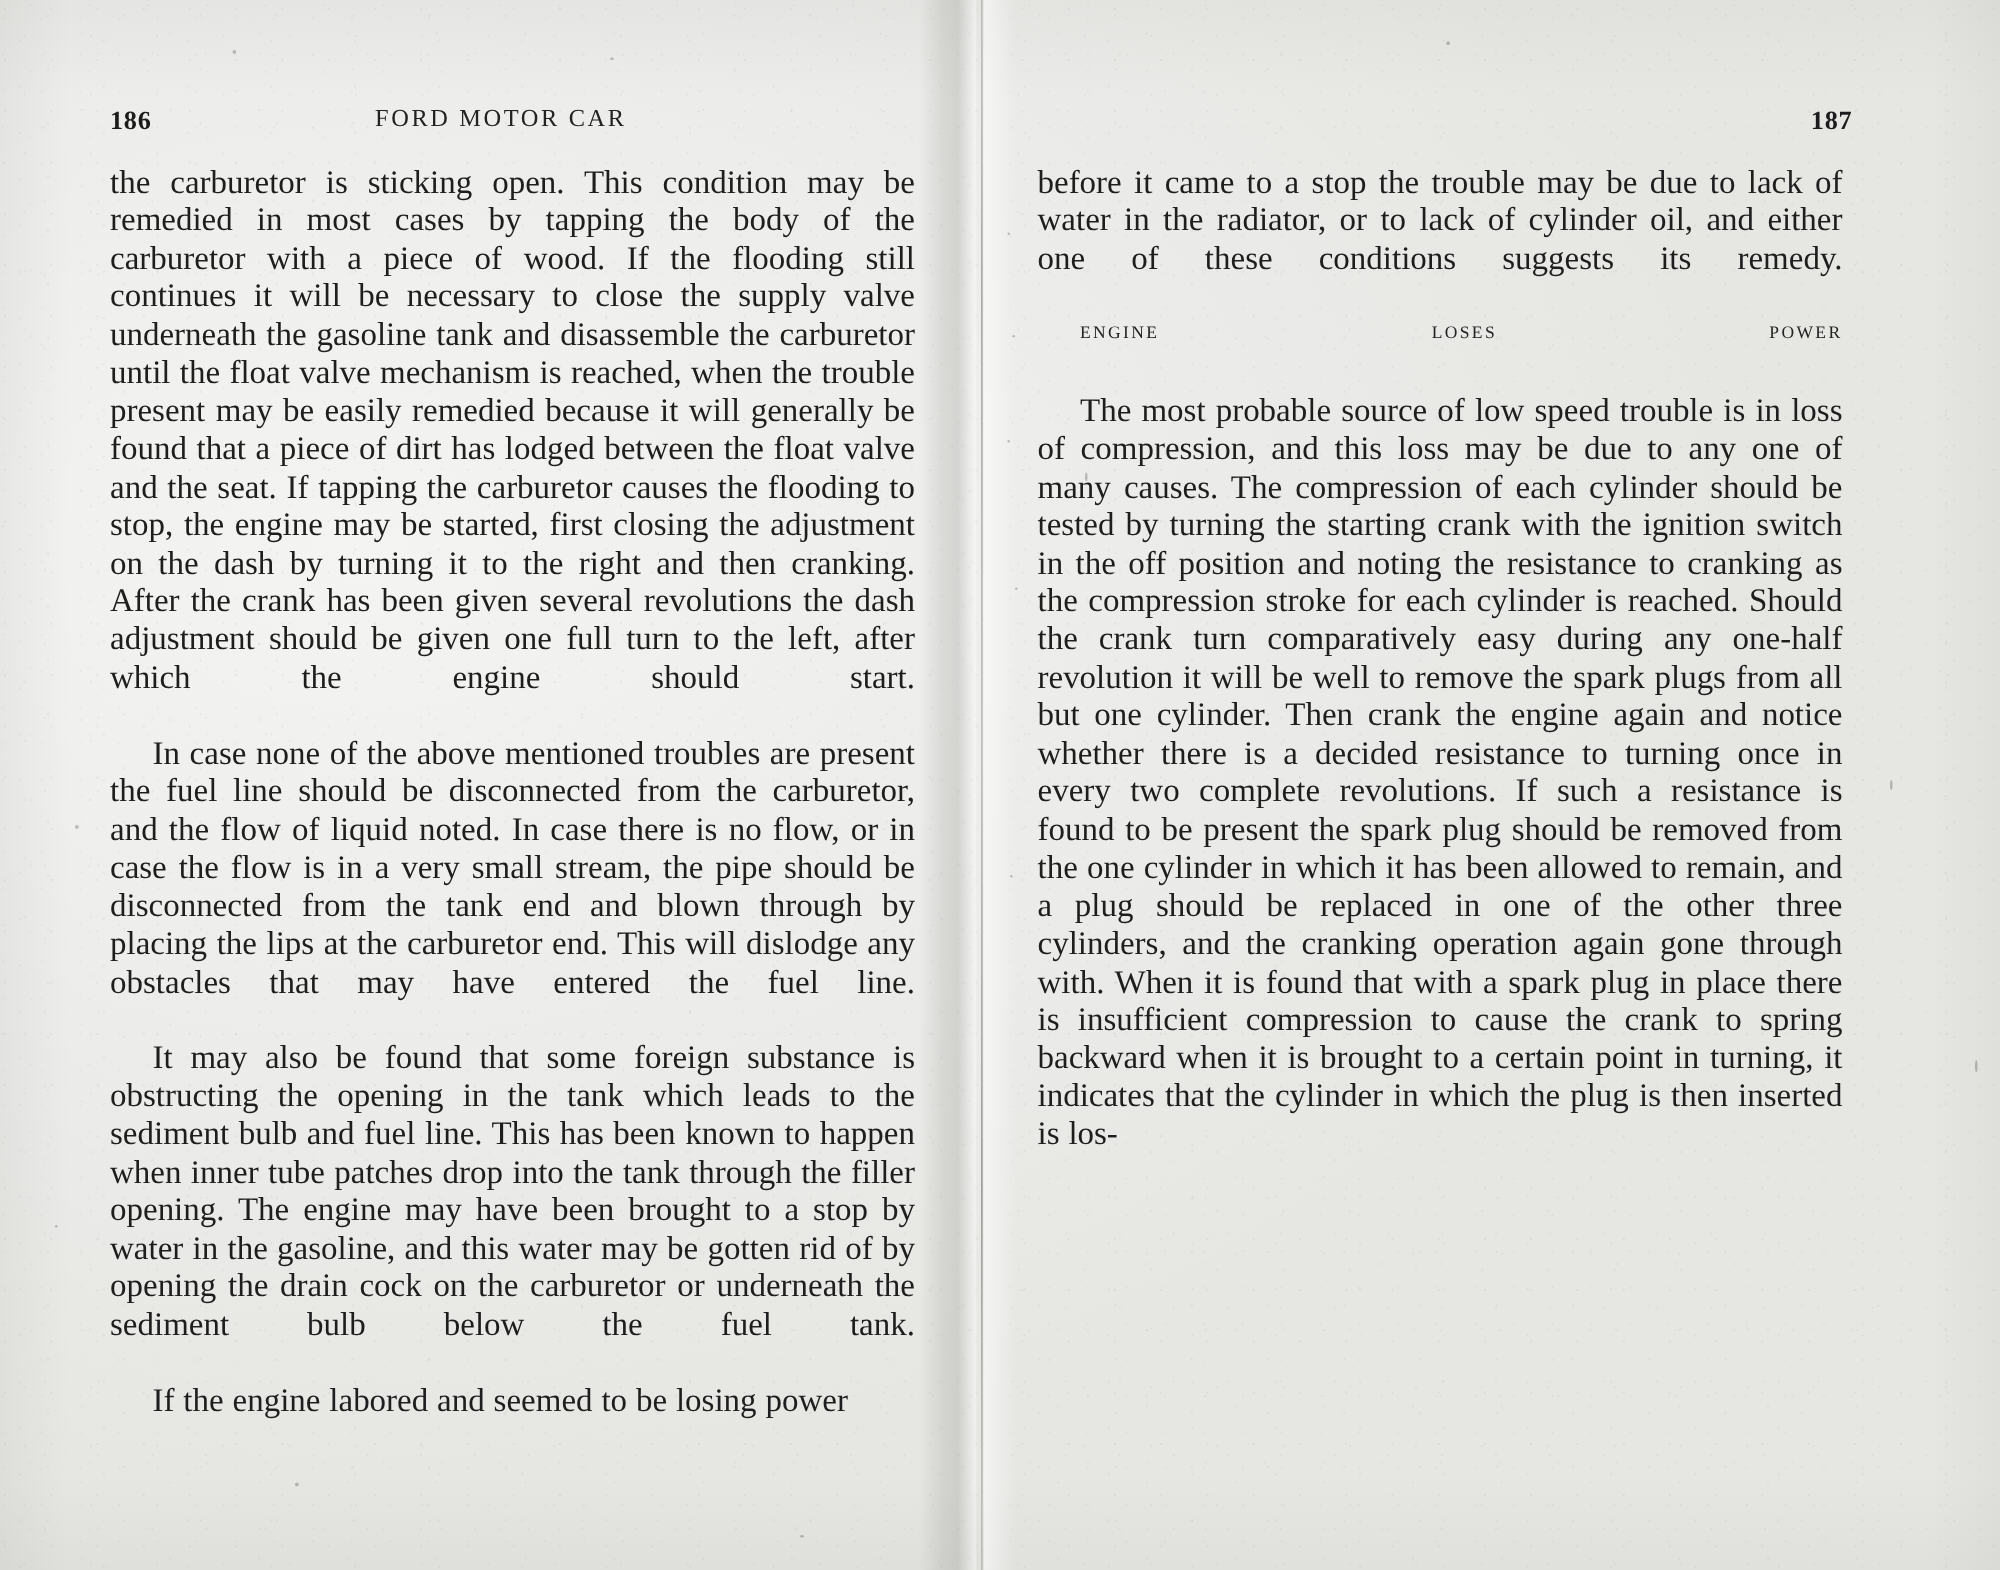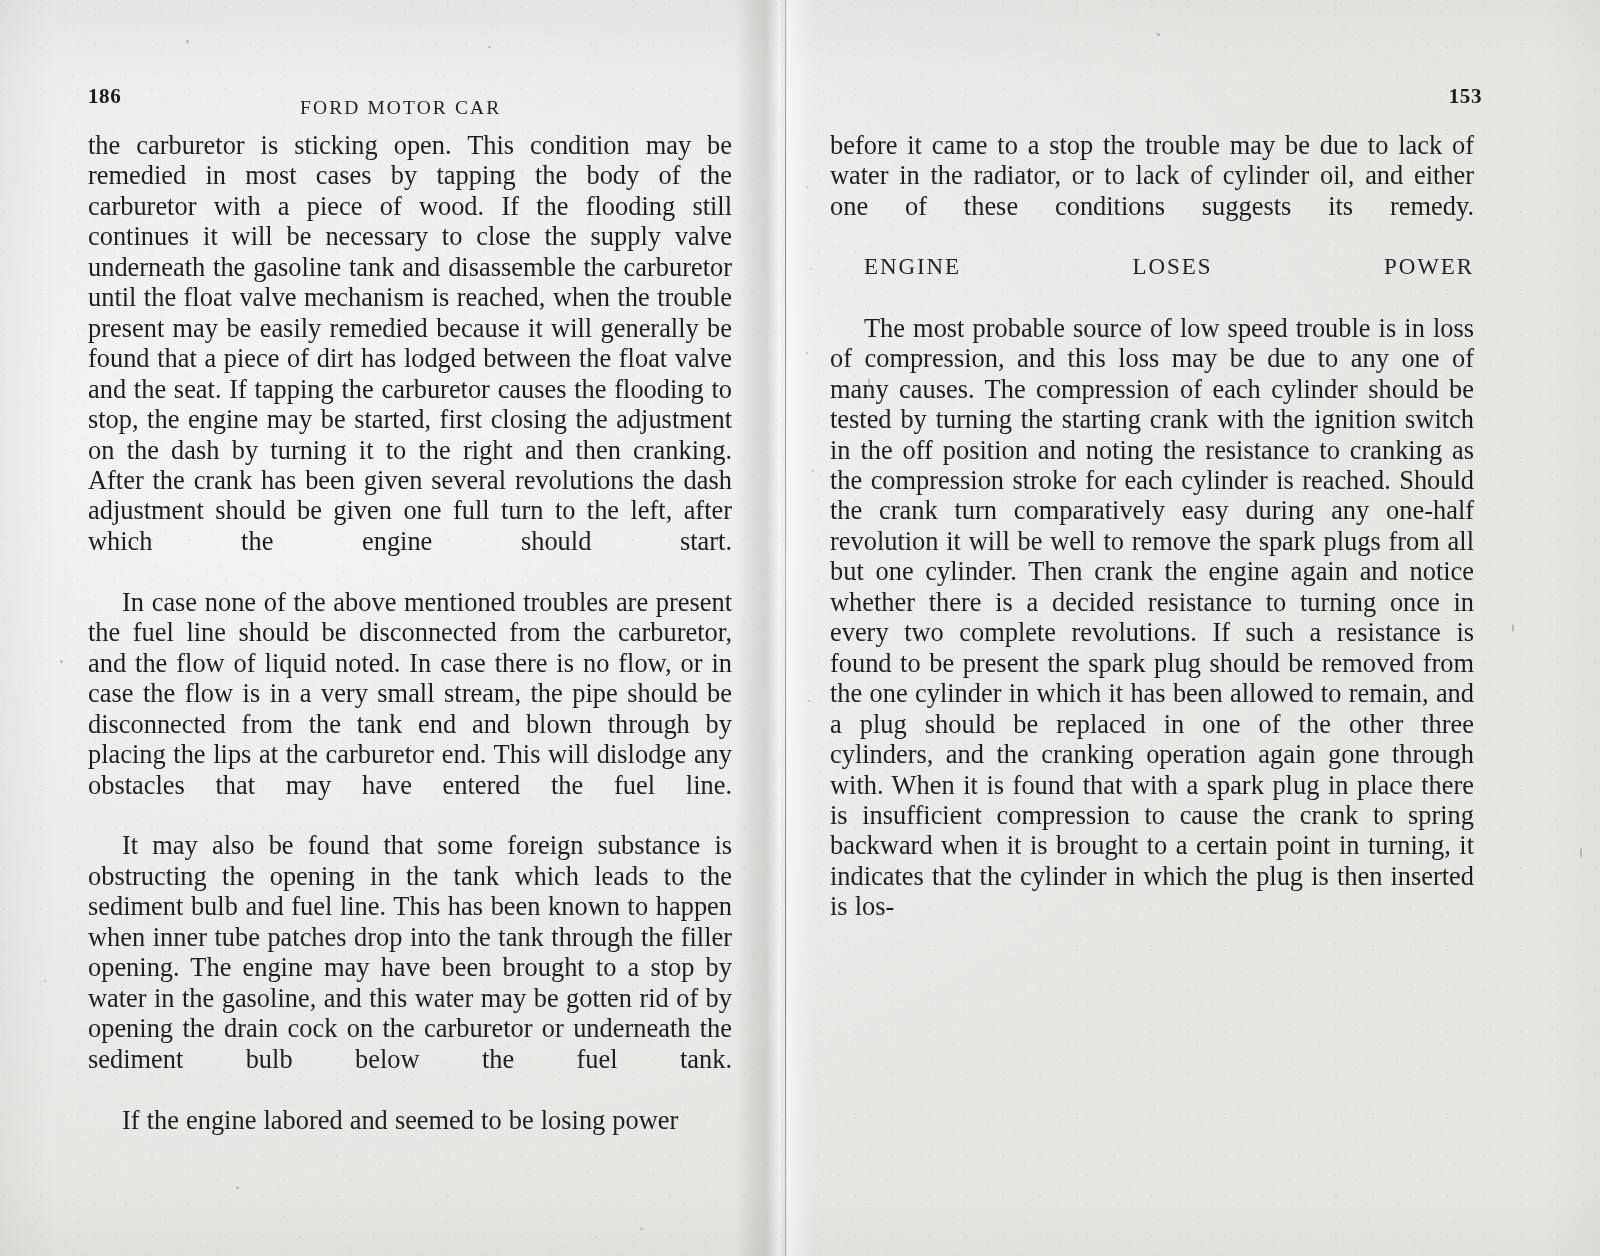--- a/index.html
+++ b/index.html
@@ -109,21 +109,20 @@
   .running-head {
     position: absolute;
     top: 83px;
     height: 26px;
     line-height: 26px;
     white-space: nowrap;
     font-size: 19.5px;
     letter-spacing: 2.1px;
     color: #232323;
     text-transform: uppercase;
-    margin-top: 12px;
   }
   .page-left .running-head  { left: 300px; }
   .page-right .running-head { left: 127px; }
 
   .folio {
     position: absolute;
     top: 82px;
     height: 28px;
     line-height: 28px;
     font-size: 21px;
@@ -160,21 +159,21 @@
     content: "";
     display: inline-block;
     width: 100%;
   }
   .textblock p.nostretch::after { content: none; }
 
   .section-heading {
     margin: 7px 0 3px 0;
     text-align: center;
     text-indent: 0;
-    font-size: 23px;
+    font-size: 14px;
     letter-spacing: 1.9px;
     text-transform: uppercase;
     color: #232323;
   }
   .section-heading::after { content: none; }
 
   
   .speck {
     position: absolute;
     background: rgba(60,60,58,.30);
@@ -208,21 +207,21 @@
 
   <div class="gutter">
     <div class="gutter-shadow"></div>
     <div class="gutter-edge"></div>
     <div class="gutter-highlight"></div>
   </div>
 
   <div class="page page-right">
 
 
-    <div class="folio folio-recto">153</div>
+    <div class="folio folio-recto">187</div>
 
     <div class="textblock">
       <p class="flush">before it came to a stop the trouble may be due to lack of water in the radiator, or to lack of cylinder oil, and either one of these conditions suggests its remedy.</p>
 
       <p class="section-heading">ENGINE LOSES POWER</p>
 
       <p class="nostretch">The most probable source of low speed trouble is in loss of compression, and this loss may be due to any one of many causes.  The compression of each cylinder should be tested by turning the starting crank with the ignition switch in the off position and noting the resistance to cranking as the compression stroke for each cylinder is reached.  Should the crank turn comparatively easy during any one-half revolution it will be well to remove the spark plugs from all but one cylinder.  Then crank the engine again and notice whether there is a decided resistance to turning once in every two complete revolutions.  If such a resistance is found to be present the spark plug should be removed from the one cylinder in which it has been allowed to remain, and a plug should be replaced in one of the other three cylinders, and the cranking operation again gone through with.  When it is found that with a spark plug in place there is insufficient compression to cause the crank to spring backward when it is brought to a certain point in turning, it indicates that the cylinder in which the plug is then inserted is los-</p>
     </div>
   </div>
 

